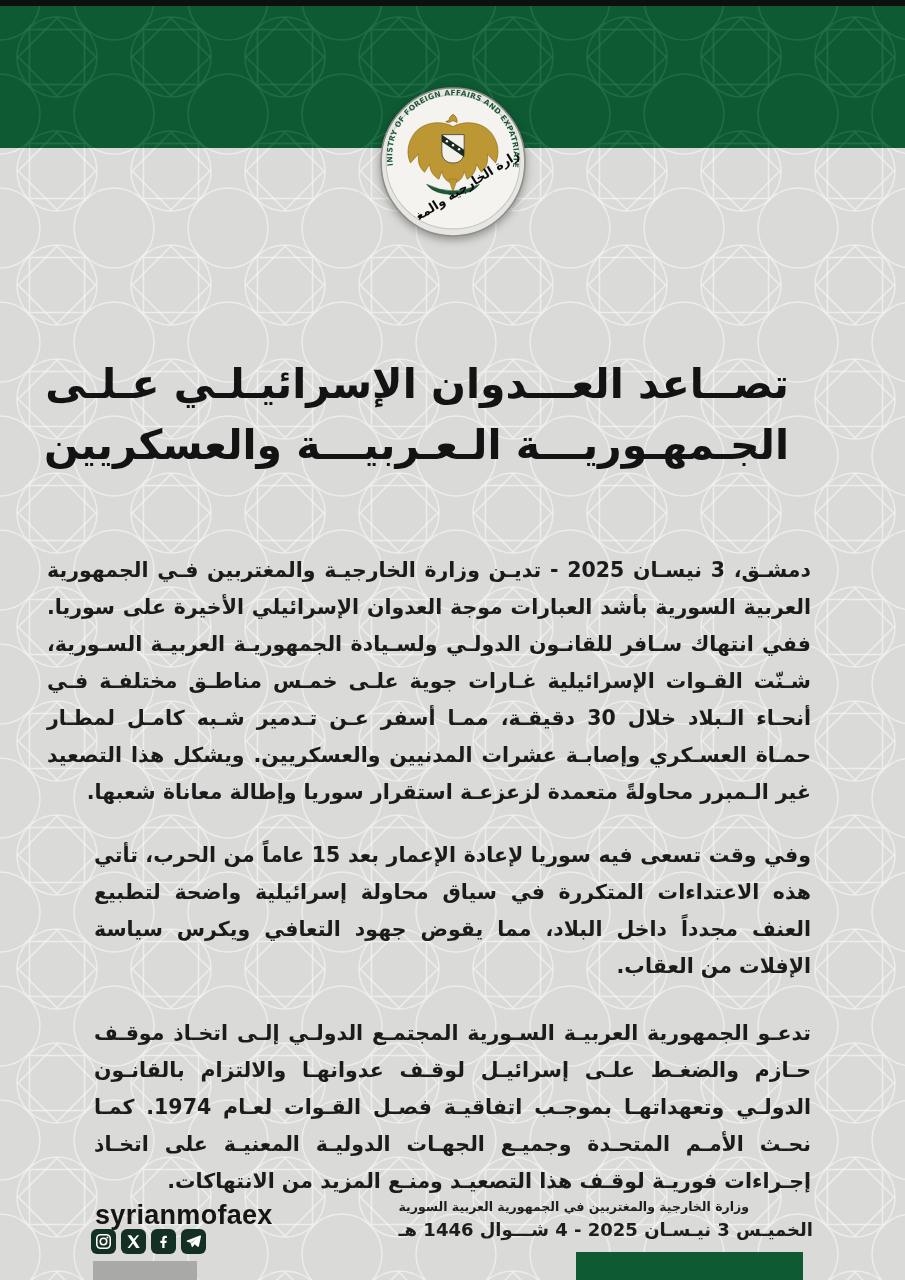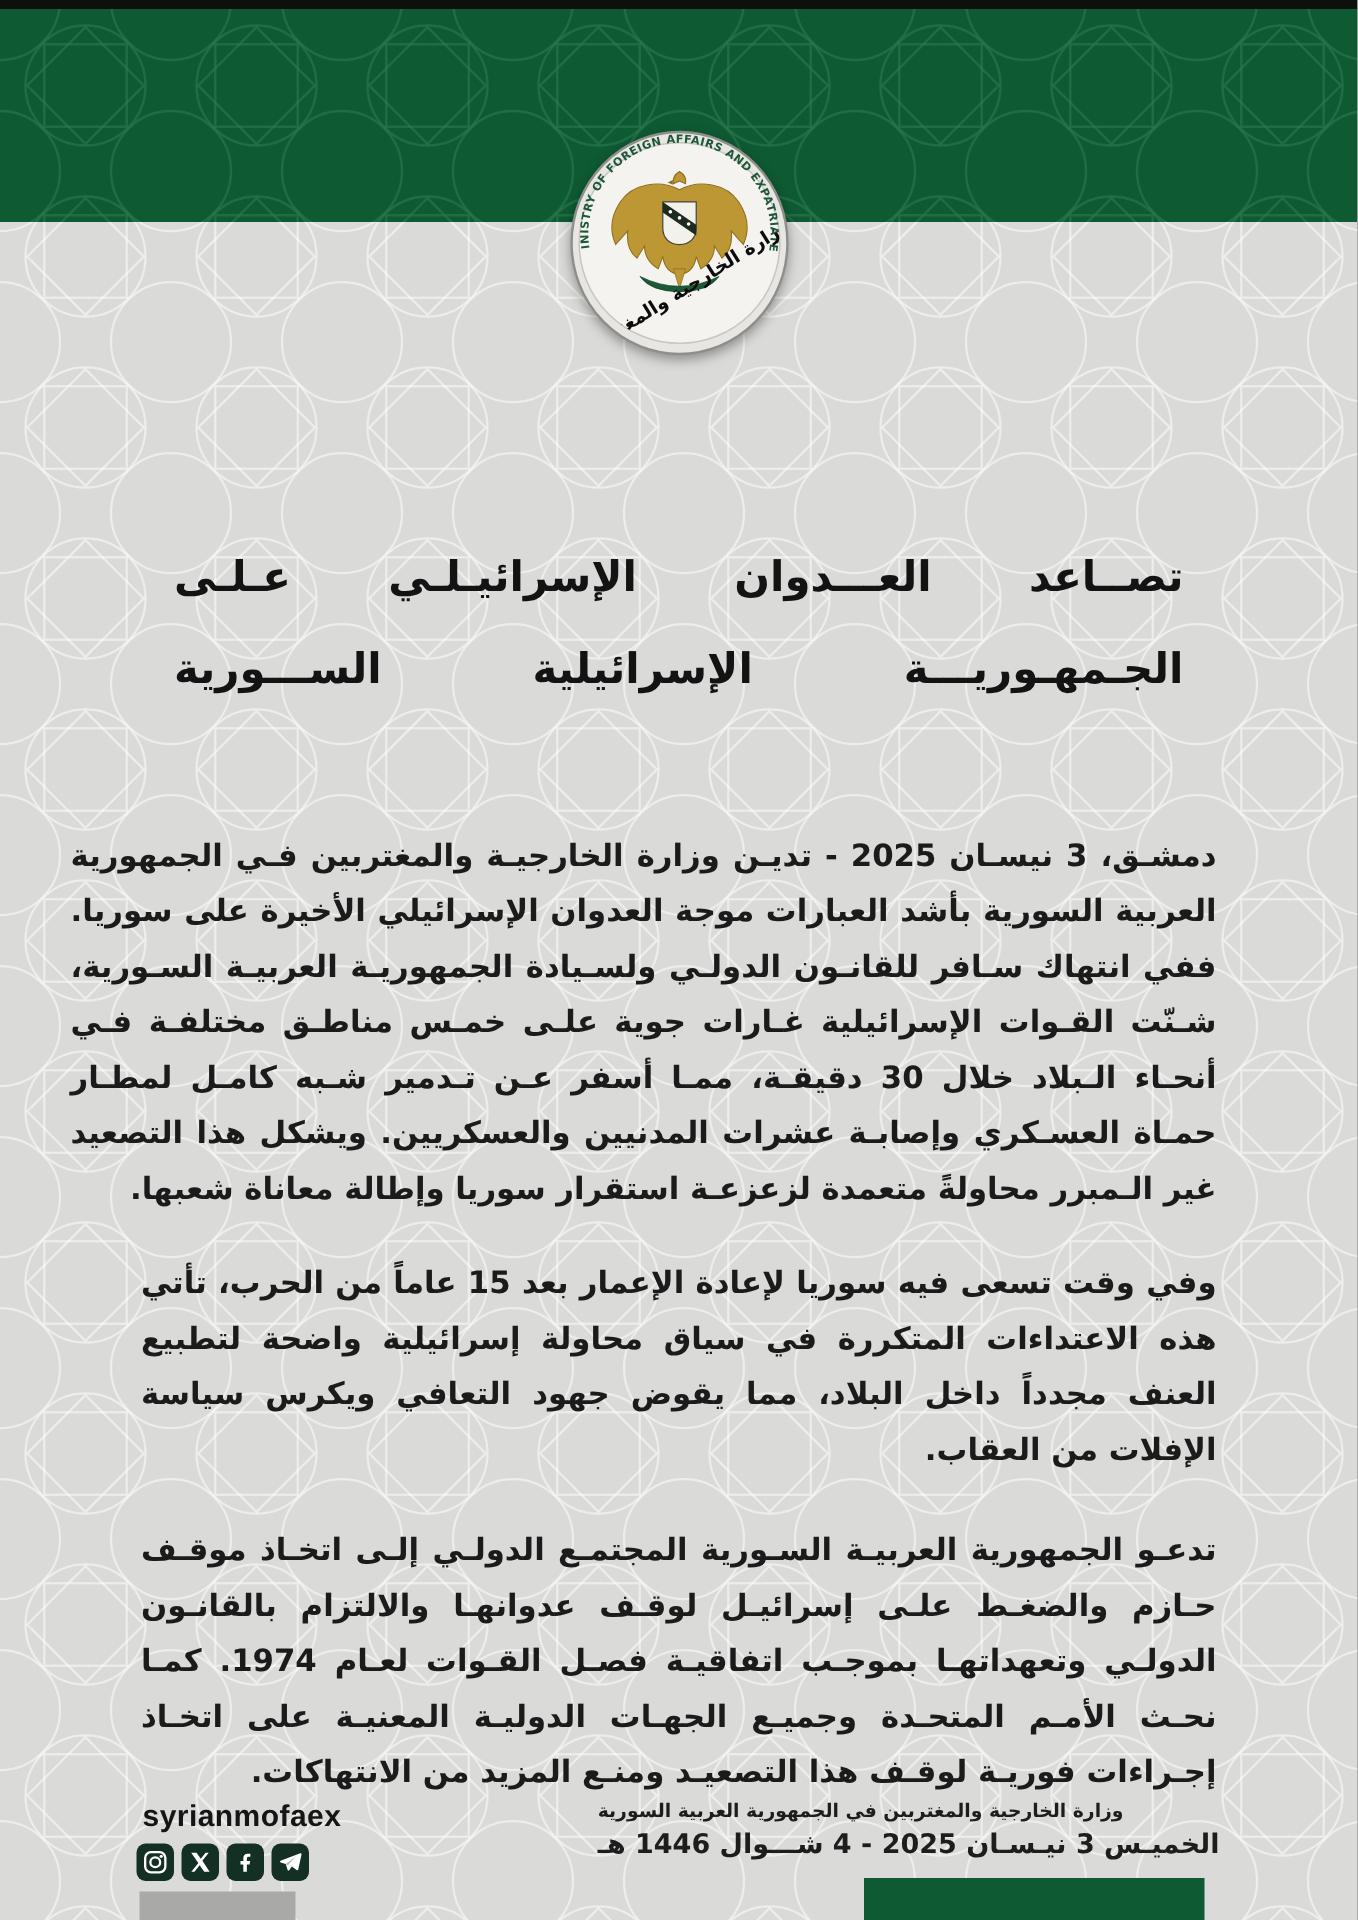--- a/index.html
+++ b/index.html
@@ -8,32 +8,32 @@
     background:#dadad8;font-family:"DejaVu Sans",sans-serif;
   }
   svg.bg{position:absolute;inset:0;display:block;}
   .emblem{
     position:absolute;top:86px;left:50%;transform:translateX(-50%);
     width:148px;height:152px;filter:drop-shadow(0 3px 4px rgba(0,0,0,.35));
   }
   .content{position:absolute;top:148px;left:0;right:0;}
   .title{margin:206px 116px 0;color:#131313;font-weight:bold;}
   .title .line{
-    direction:rtl;white-space:nowrap;font-size:28px;line-height:61px;
+    direction:rtl;white-space:nowrap;font-size:41px;line-height:61px;
     text-align:justify;text-align-last:justify;
   }
   .paragraph{
     margin:0 94px;direction:rtl;color:#1b1b1b;font-weight:bold;
     font-size:20.5px;line-height:37px;text-align:justify;text-align-last:right;
   }
   .p1{margin-top:76px;margin-left:47px;}
   .p2{margin-top:26px;}
   .p3{margin-top:30px;}
   .handle{
-    position:absolute;left:95px;top:1200px;font-size:20px;font-weight:bold;
+    position:absolute;left:95px;top:1200px;font-size:27px;font-weight:bold;
     color:#151515;font-family:"Liberation Sans","DejaVu Sans",sans-serif;letter-spacing:.3px;
   }
   .social-row{position:absolute;left:91px;top:1229px;display:flex;gap:5px;}
   .social{
     width:25px;height:25px;background:#143024;border-radius:6px;
     display:flex;align-items:center;justify-content:center;cursor:pointer;
   }
   .social svg{display:block;}
   .gray-bar{position:absolute;left:93px;top:1261px;width:104px;height:19px;background:#a9a9a7;}
   .footer-right{
@@ -112,21 +112,21 @@
         </g>
 
         <text x="73" y="110" transform="rotate(-32 73 100)" font-size="12.5" font-weight="bold" fill="#0c0c0c" text-anchor="middle" font-family="DejaVu Sans, sans-serif">وزارة الخارجية والمغتربين</text>
       </g>
     </svg>
   </div>
 
   <div class="content">
     <h1 class="title">
       <div class="line">تصــاعد العـــدوان الإسرائيـلـي عـلـى</div>
-      <div class="line">الجـمهـوريـــة الإسرائيلية الســـورية</div>
+      <div class="line">الجـمهـوريـــة الـعـربيـــة والعسكريين</div>
     </h1>
     <p class="paragraph p1">دمشـق، 3 نيسـان 2025 - تديـن وزارة الخارجيـة والمغتربين فـي الجمهورية العربية السورية بأشد العبارات موجة العدوان الإسرائيلي الأخيرة على سوريا. ففي انتهاك سـافر للقانـون الدولـي ولسـيادة الجمهوريـة العربيـة السـورية، شـنّت القـوات الإسرائيلية غـارات جوية علـى خمـس مناطـق مختلفـة فـي أنحـاء الـبلاد خلال 30 دقيقـة، ممـا أسفر عـن تـدمير شـبه كامـل لمطـار حمـاة العسـكري وإصابـة عشرات المدنيين والعسكريين. ويشكل هذا التصعيد غير الـمبرر محاولةً متعمدة لزعزعـة استقرار سوريا وإطالة معاناة شعبها.</p>
     <p class="paragraph p2">وفي وقت تسعى فيه سوريا لإعادة الإعمار بعد 15 عاماً من الحرب، تأتي هذه الاعتداءات المتكررة في سياق محاولة إسرائيلية واضحة لتطبيع العنف مجدداً داخل البلاد، مما يقوض جهود التعافي ويكرس سياسة الإفلات من العقاب.</p>
     <p class="paragraph p3">تدعـو الجمهورية العربيـة السـورية المجتمـع الدولـي إلـى اتخـاذ موقـف حـازم والضغـط علـى إسرائيـل لوقـف عدوانهـا والالتزام بالقانـون الدولـي وتعهداتهـا بموجـب اتفاقيـة فصـل القـوات لعـام 1974. كمـا نحـث الأمـم المتحـدة وجميـع الجهـات الدوليـة المعنيـة على اتخـاذ إجـراءات فوريـة لوقـف هذا التصعيـد ومنـع المزيد من الانتهاكات.</p>
   </div>
 
   <div class="handle">syrianmofaex</div>
 
   <div class="social-row">
     <div class="social">

